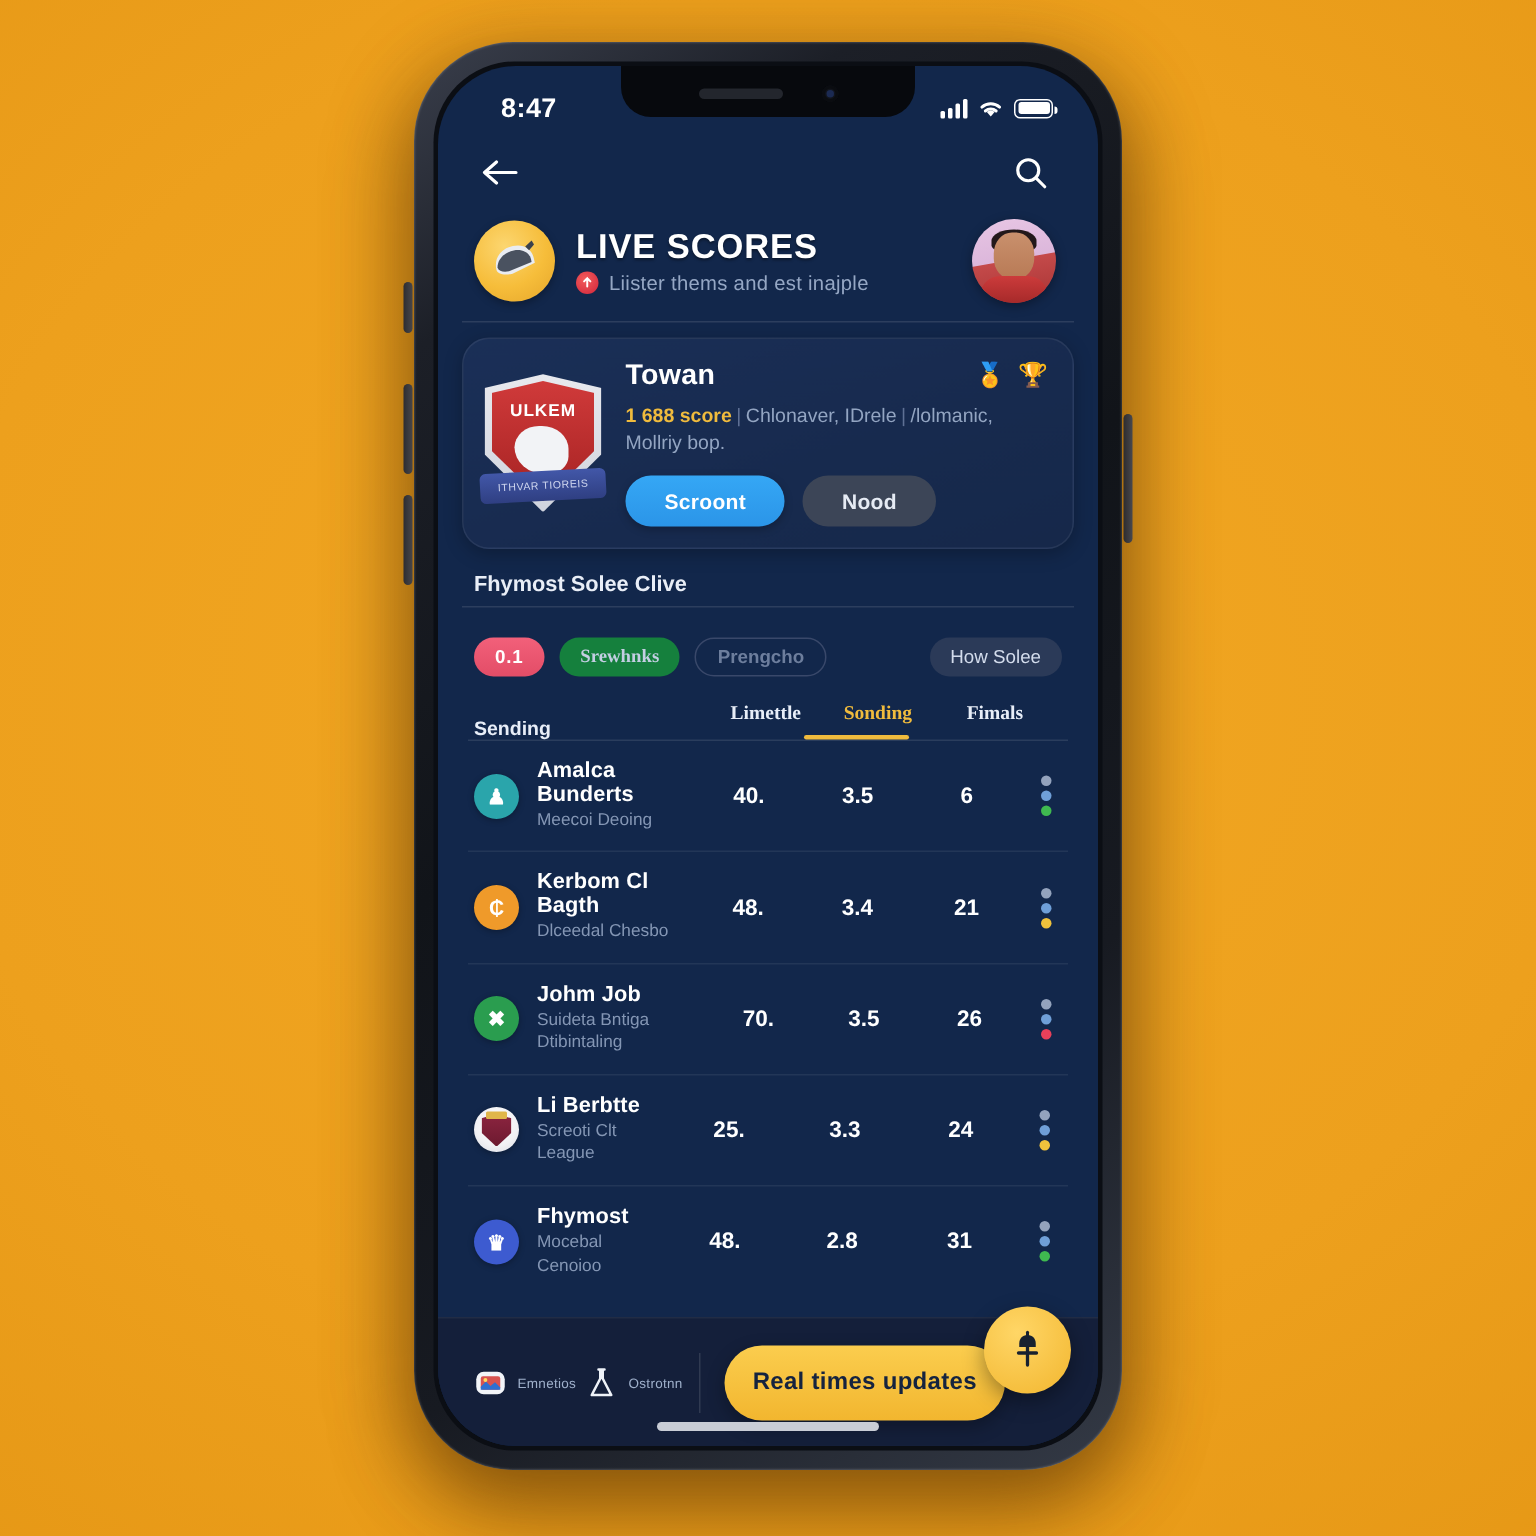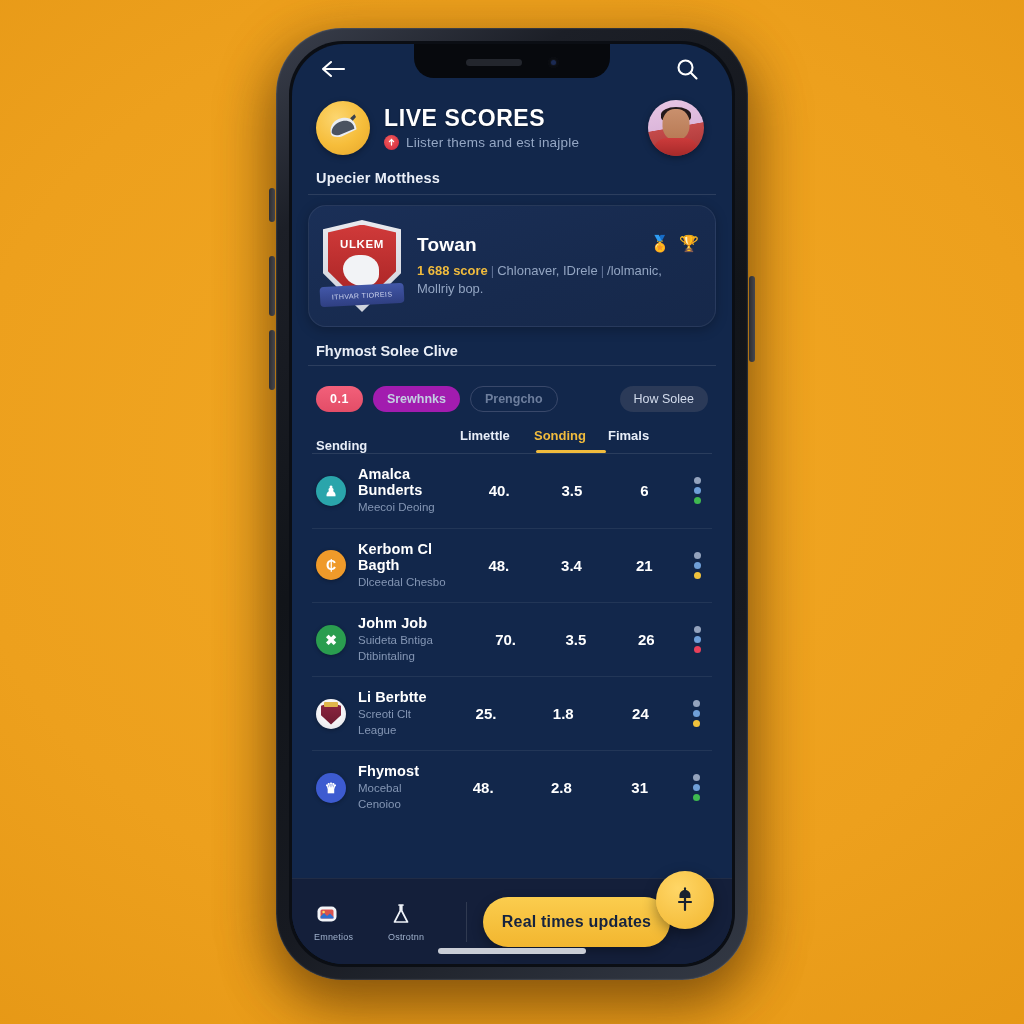--- a/index.html
+++ b/index.html
@@ -213,33 +213,33 @@
   .list-title { color:#e9eef7; font-size:14.5px; font-weight:bold; }
   .chips-row {
     display:flex; align-items:center; gap:10px;
     padding: 10px 24px 0 24px;
   }
   .chip {
     height: 26px; border-radius: 13px; padding: 0 14px;
     display:flex; align-items:center; font-size:12.5px; font-weight:bold; cursor:pointer;
   }
   .chip-badge { background: linear-gradient(180deg,#f2607a,#e34d67); color:#fff; letter-spacing:.5px; }
-  .chip-fill { background:#a21caf; color:#c3cee2; }
+  .chip-fill { background:#15803d; color:#c3cee2;font-family:Liberation Serif, serif; }
   .chip-out { background: transparent; border:1px solid #39486a; color:#6d7e9d; }
   .chip-right { margin-left:auto; background:#2b3a58; color:#d3dcec; font-weight:normal; }
 
   
   .thead {
     display:flex; align-items:flex-end;
     padding: 16px 24px 0 24px;
     position: relative;
   }
   .th { font-size:13px; font-weight:bold; color:#e8eef8; }
   .th-name { flex: 1 1 auto; }
-  .th-c { width: 74px; text-align:left; padding-bottom: 10px; }
+  .th-c { width: 74px; text-align:right; padding-bottom: 10px; font-family: Liberation Serif, serif; }
   .th-active { color:#f0bb3d; position: relative; }
   .th-active::after {
     content:""; position:absolute; left:2px; right:2px; bottom:0;
     height: 3px; border-radius: 2px; background:#f0bb3d;
   }
   .th-dots { width: 26px; }
   .thead-line { height:1px; background: rgba(255,255,255,.10); margin: 0 20px; }
 
   .rows { padding: 0 20px; }
   .row {
@@ -278,21 +278,21 @@
 
   
   .bottombar {
     flex:none; height: 86px;
     background: #141f3a;
     border-top: 1px solid rgba(255,255,255,.06);
     display:flex; align-items:center;
     padding: 0 22px;
     position: relative;
   }
-  .navitem { width: 74px; display:flex; flex-direction:column; gap:5px; cursor:pointer; }
+  .navitem { width: 74px; display:flex; flex-direction:row; align-items:center; gap:5px; cursor:pointer; }
   .navicon { width: 26px; height: 26px; display:flex; align-items:center; justify-content:center; }
   .navlabel { color:#9fb0cb; font-size:9px; letter-spacing:.2px; }
   .navsep { width:1px; height:40px; background: rgba(255,255,255,.12); margin: 0 10px 0 4px; }
   .cta {
     flex:1 1 auto; height: 50px; margin-left: 6px; margin-right: 40px;
     background: linear-gradient(180deg,#fbcd4e,#f2b62f);
     border-radius: 26px; border:none; cursor:pointer;
     color:#15233f; font-size:16px; font-weight:bold; letter-spacing:.2px;
     font-family: "Liberation Sans", sans-serif;
     box-shadow: 0 4px 12px rgba(0,0,0,.3);
@@ -321,20 +321,37 @@
 
 <div class="phone">
 <div class="phone-inner">
 <div class="screen">
 
   <div class="notch">
     <div class="speaker"></div>
     <div class="camera"></div>
   </div>
 
+  <div class="statusbar">
+    <div class="clock">8:47</div>
+    <div class="status-right">
+      <span class="bars">
+              <i></i>
+              <i></i>
+              <i></i>
+              <i></i>
+            </span>
+      <svg width="17" height="13" viewBox="0 0 17 13">
+        <path d="M8.5 11.6 L5.9 8.6 a4 4 0 0 1 5.2 0 Z" fill="#fff"></path>
+        <path d="M2.6 5.4 a9 9 0 0 1 11.8 0" stroke="#fff" stroke-width="2" fill="none" stroke-linecap="round"></path>
+        <path d="M4.9 8 a5.6 5.6 0 0 1 7.2 0" stroke="#fff" stroke-width="2" fill="none" stroke-linecap="round"></path>
+      </svg>
+      <span class="battery"></span>
+    </div>
+  </div>
 
   <div class="topnav">
     <div class="icon-btn">
       <svg width="26" height="20" viewBox="0 0 26 20">
         <path d="M11 3 L3 10 L11 17 M3 10 H24" stroke="#fff" stroke-width="2.1" fill="none" stroke-linecap="round" stroke-linejoin="round"></path>
       </svg>
     </div>
     <div class="icon-btn">
       <svg width="24" height="24" viewBox="0 0 24 24">
         <circle cx="10.5" cy="10.5" r="7" stroke="#fff" stroke-width="2.1" fill="none"></circle>
@@ -364,21 +381,20 @@
     </div>
     <div class="avatar-hd">
       <div class="hair"></div>
       <div class="face"></div>
       <div class="shirt"></div>
     </div>
   </div>
 
   <div class="body">
 
-    <div class="section-title">Upecier Motthess</div>
     <div class="divider"></div>
 
     <div class="card">
       <div class="crest">
         <div class="shield"></div>
         <div class="shield-in"></div>
         <div class="crest-txt">ULKEM</div>
         <div class="blob"></div>
         <div class="ribbon">ITHVAR TIOREIS</div>
       </div>
@@ -386,20 +402,24 @@
         <div class="card-top">
           <div class="card-title">Towan</div>
           <div class="card-emojis">
             <span>🏅</span>
             <span>🏆</span>
           </div>
         </div>
         <div class="card-meta">
           <span class="score">1 688 score</span><span class="sep">|</span><span>Chlonaver, IDrele</span><span class="sep">|</span><span>/lolmanic, Mollriy bop.</span>
         </div>
+        <div class="card-actions">
+          <button class="btn-pill btn-primary">Scroont</button>
+          <button class="btn-pill btn-ghost">Nood</button>
+        </div>
       </div>
     </div>
 
     <div class="list-head">
       <div class="list-title">Fhymost Solee Clive</div>
     </div>
     <div class="divider"></div>
 
     <div class="chips-row">
       <span class="chip chip-badge">0.1</span>
@@ -470,21 +490,21 @@
       <div class="row">
         <span class="av crestmini">
           <span class="mini-shield"></span>
           <span class="mini-crown"></span>
         </span>
         <span class="rname">
           <span class="n" style="display:block">Li Berbtte</span>
           <span class="s" style="display:block">Screoti Clt League</span>
         </span>
         <span class="cell">25.</span>
-        <span class="cell">1.8</span>
+        <span class="cell">3.3</span>
         <span class="cell">24</span>
         <span class="dots">
                 <i></i>
                 <i></i>
                 <i style="background:#f0c23c"></i>
               </span>
       </div>
 
       <div class="row">
         <span class="av" style="background:#3d5bd0">♛</span>

